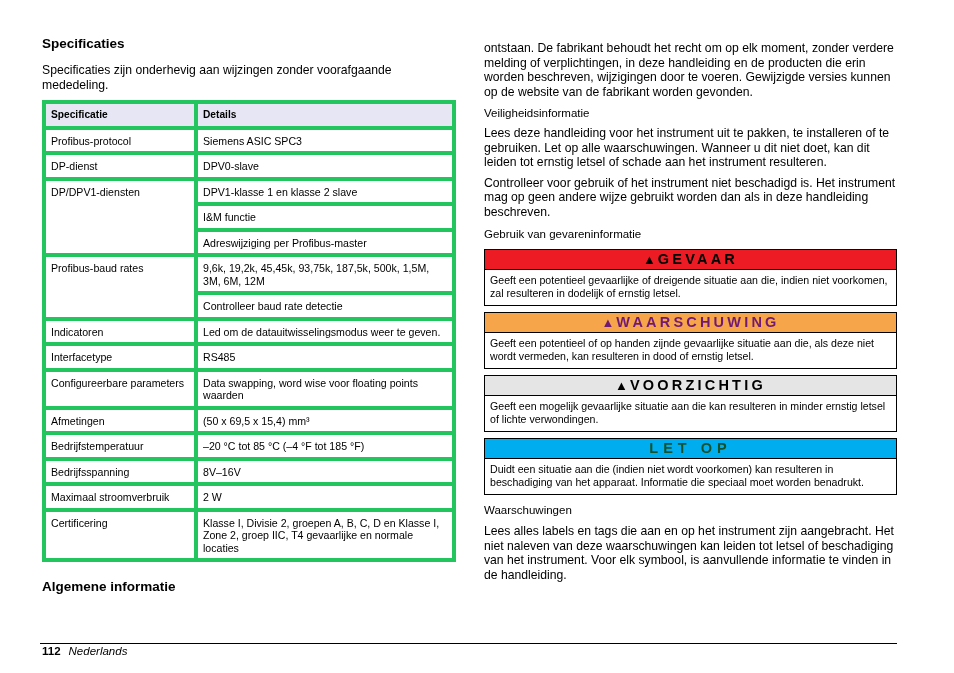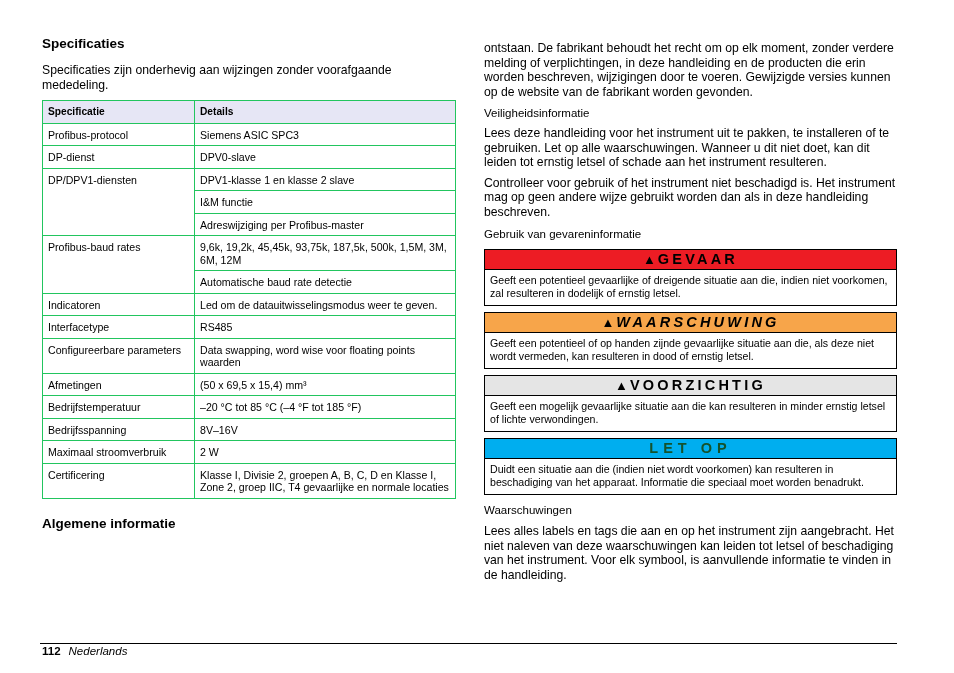--- a/index.html
+++ b/index.html
@@ -4,21 +4,21 @@
 <style>
   html, body { margin:0; padding:0; background:#ffffff; }
   body { width:954px; height:673px; position:relative; overflow:hidden;
          font-family:"Liberation Sans", sans-serif; color:#000; }
   .col-left { position:absolute; left:42px; top:32px; width:414px; }
   .col-right { position:absolute; left:484px; top:41px; width:413px; }
   h2.sec { font-size:13.5px; font-weight:bold; margin:0; line-height:18px; }
   h3.sub { font-size:11.5px; font-weight:normal; margin:0; line-height:15px; }
   p.body { font-size:12.2px; line-height:14.5px; margin:0; }
   table.spec { border-collapse:collapse; width:414px; font-size:10.6px; table-layout:fixed; }
-  table.spec th, table.spec td { border:1px solid #22c55e; text-align:left; vertical-align:top;
+  table.spec th, table.spec td { border:4px solid #22c55e; text-align:left; vertical-align:top;
         padding:5px 5px 4px 5px; line-height:12.5px; }
   table.spec th { background:#e6e6f5; font-weight:bold; font-size:10.2px; padding:5px 5px 4px 5px; }
   table.spec col.c1 { width:152px; }
   .hazard { border:1px solid #000; margin-bottom:6px; }
   .hazard .band { height:19px; text-align:center; font-weight:bold; font-size:14.5px;
         letter-spacing:3.2px; line-height:19px; border-bottom:1px solid #000; }
   .hazard .band .tri { font-size:13px; letter-spacing:0; margin-right:2px; }
   .hazard .txt { font-size:10.6px; line-height:13px; padding:4px 5px 5px 5px; }
   .footer-line { position:absolute; left:40px; top:643px; width:857px; height:1px; background:#000; }
   .footer { position:absolute; left:42px; top:644px; font-size:11.5px; line-height:14px; }
@@ -60,21 +60,21 @@
           <td>I&amp;M functie</td>
         </tr>
         <tr>
           <td>Adreswijziging per Profibus-master</td>
         </tr>
         <tr>
           <td rowspan="2">Profibus-baud rates</td>
           <td>9,6k, 19,2k, 45,45k, 93,75k, 187,5k, 500k, 1,5M, 3M, 6M, 12M</td>
         </tr>
         <tr>
-          <td>Automatische baud rate detectie</td>
+          <td>Controlleer baud rate detectie</td>
         </tr>
         <tr>
           <td>Indicatoren</td>
           <td>Led om de datauitwisselingsmodus weer te geven.</td>
         </tr>
         <tr>
           <td>Interfacetype</td>
           <td>RS485</td>
         </tr>
         <tr>
@@ -113,21 +113,21 @@
   <p class="body" style="margin-top:5px;">Lees deze handleiding voor het instrument uit te pakken, te installeren of te gebruiken. Let op alle waarschuwingen. Wanneer u dit niet doet, kan dit leiden tot ernstig letsel of schade aan het instrument resulteren.</p>
   <p class="body" style="margin-top:6px;">Controlleer voor gebruik of het instrument niet beschadigd is. Het instrument mag op geen andere wijze gebruikt worden dan als in deze handleiding beschreven.</p>
   <h3 class="sub" style="margin-top:8px;">Gebruik van gevareninformatie</h3>
 
   <div id="hazard-list" style="margin-top:7px;">
       <div class="hazard">
         <div class="band" style="background: rgb(237, 28, 36); color: #000000;"><span class="tri">▲</span><span>GEVAAR</span></div>
         <div class="txt">Geeft een potentieel gevaarlijke of dreigende situatie aan die, indien niet voorkomen, zal resulteren in dodelijk of ernstig letsel.</div>
       </div>
       <div class="hazard">
-        <div class="band" style="background: rgb(247, 165, 74); color: #000000; font-style: italic;"><span class="tri">▲</span><span>WAARSCHUWING</span></div>
+        <div class="band" style="background: rgb(247, 165, 74); color: #701a75;"><span class="tri">▲</span><span>WAARSCHUWING</span></div>
         <div class="txt">Geeft een potentieel of op handen zijnde gevaarlijke situatie aan die, als deze niet wordt vermeden, kan resulteren in dood of ernstig letsel.</div>
       </div>
       <div class="hazard">
         <div class="band" style="background: #e5e5e5; color: rgb(0, 0, 0);"><span class="tri">▲</span><span>VOORZICHTIG</span></div>
         <div class="txt">Geeft een mogelijk gevaarlijke situatie aan die kan resulteren in minder ernstig letsel of lichte verwondingen.</div>
       </div>
       <div class="hazard">
         <div class="band" style="background: rgb(0, 174, 239); color: #14532d; letter-spacing: 5px;"><span>LET OP</span></div>
         <div class="txt">Duidt een situatie aan die (indien niet wordt voorkomen) kan resulteren in beschadiging van het apparaat. Informatie die speciaal moet worden benadrukt.</div>
       </div>

